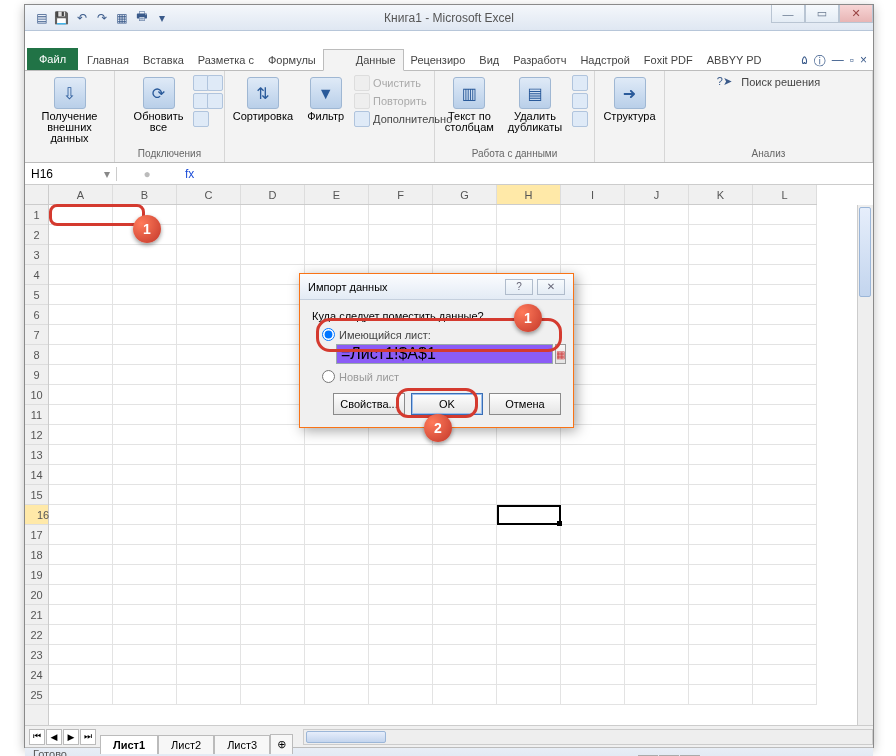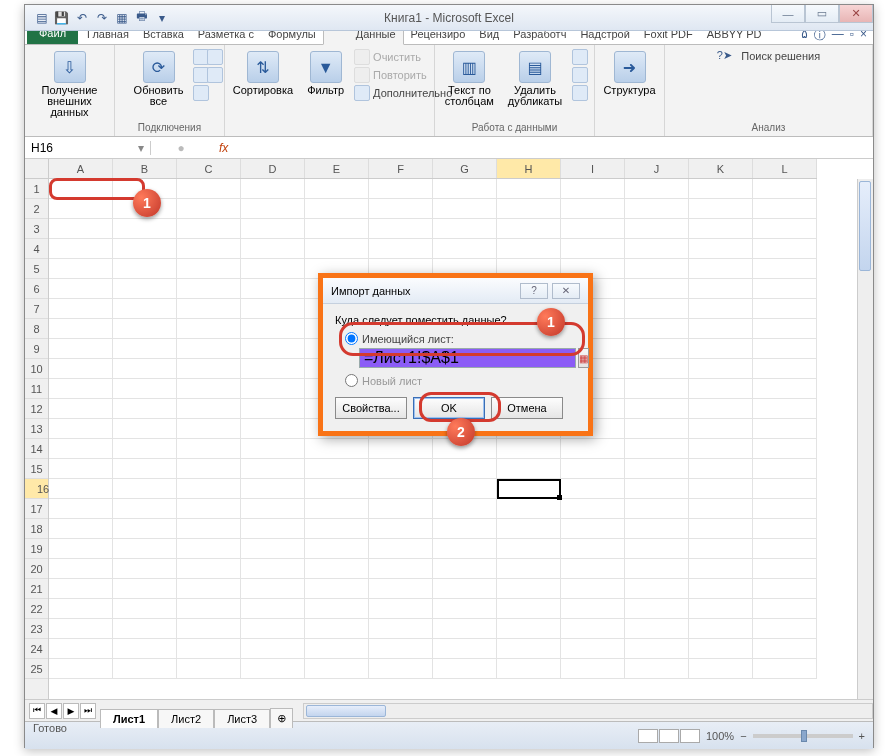--- a/index.html
+++ b/index.html
@@ -8,41 +8,41 @@
 .window { position: absolute; left: 24px; top: 4px; width: 850px; height: 744px; border: 1px solid #8a8a8a; background: #fff; box-shadow: 0 3px 10px rgba(0,0,0,.25); }
 
 .titlebar { height: 26px; background: linear-gradient(#f4f7fb,#dfe7f2); display: flex; align-items: center; font-size: 12px; border-bottom: 1px solid #b7c6d9; position: relative; }
 .titlebar .qat { display: flex; gap: 2px; padding-left: 8px; align-items: center; }
 .qi { width: 18px; height: 18px; display: flex; align-items: center; justify-content: center; color: #3a5a8a; font-size: 12px; }
 .titlebar .title { position: absolute; left: 50%; transform: translateX(-50%); color: #555; }
 .titlebar .wincontrols { position: absolute; right: 0; top: 0; display: flex; }
 .wc { width: 34px; height: 18px; border: 1px solid #b9c5d3; border-top: none; display: flex; align-items: center; justify-content: center; font-size: 11px; background: linear-gradient(#f7fafd,#e4ecf5); color: #6a7a90; }
 .wc.close { background: linear-gradient(#f7d5d5,#e8b5b5); color: #944; }
 
-.tabs { height: 14px; display: flex; align-items: flex-end; font-size: 11px; border-bottom: 1px solid #bcbcbc; background: #fff; }
+.tabs { height: 40px; display: flex; align-items: flex-end; font-size: 11px; border-bottom: 1px solid #bcbcbc; background: #fff; }
 .file-tab { background: #217346; color: #fff; padding: 4px 12px; border-radius: 0 0 0 0; margin-left: 2px; margin-right: 2px; height: 22px; line-height: 14px; }
 .tab { padding: 4px 7px; color: #444; cursor: default; }
 .tab.active { background: #f3f3f3; border: 1px solid #bcbcbc; border-bottom: 1px solid #f3f3f3; margin-bottom: -1px; padding-left: 32px; }
 .help-icons { margin-left: auto; padding-right: 6px; display: flex; gap: 6px; color: #3a5a8a; font-size: 12px; }
 
 .ribbon { height: 92px; background: #f3f3f3; border-bottom: 1px solid #bcbcbc; display: flex; font-size: 11px; }
 .group { border-right: 1px solid #d6d6d6; padding: 4px 8px 0 8px; display: flex; flex-direction: column; align-items: center; justify-content: space-between; }
 .group-label { font-size: 10px; color: #666; padding: 2px 0 3px 0; text-align: center; width: 100%; }
 .group-body { display: flex; gap: 6px; align-items: flex-start; flex: 1; }
 .bigbtn { display: flex; flex-direction: column; align-items: center; gap: 2px; padding: 2px 4px; text-align: center; line-height: 11px; }
 .bigbtn .ico { width: 32px; height: 32px; background: linear-gradient(#dfeaf7,#b9cfe9); border: 1px solid #9fb7d3; border-radius: 3px; display:flex;align-items:center;justify-content:center;color:#2a5a9a;font-size:16px; }
 .smallbtns { display: flex; flex-direction: column; gap: 2px; }
 .smbtn { display: flex; align-items: center; gap: 3px; color: #444; }
 .smbtn .si { width: 16px; height: 16px; background: #dfeaf7; border: 1px solid #b0c4dd; border-radius: 2px; }
 .smbtn.dis { color: #aaa; }
 .smbtn.dis .si { background:#eee;border-color:#ddd; }
 
 .namebox-row { height: 22px; border-bottom: 1px solid #ccc; display: flex; align-items: center; font-size: 12px; }
-.namebox { width: 126px; border-right: 1px solid #ccc; padding: 0 6px; display: flex; align-items: center; justify-content: space-between; gap: 21px; }
-.fx { padding: 0 8px; color: #c2410c; font-style: italic; }
+.namebox { width: 92px; border-right: 1px solid #ccc; padding: 0 6px; display: flex; align-items: center; justify-content: space-between; gap: 21px; }
+.fx { padding: 0 8px; color: #1d4ed8; }
 .formula { flex: 1; padding: 0 6px; }
 
 .sheet { position: relative; height: 540px; display: flex; }
 .rowhdrs { width: 24px; background: #f0f0f0; border-right: 1px solid #ccc; }
 .rowhdr { height: 20px; border-bottom: 1px solid #ddd; font-size: 11px; text-align: center; line-height: 20px; color: #555; }
 .rowhdr.sel { background: #ffe9a8; padding-left: 12px; }
 .gridwrap { flex: 1; position: relative; overflow: hidden; }
 .colhdrs { height: 20px; display: flex; background: #f0f0f0; border-bottom: 1px solid #ccc; }
 .colhdr { width: 64px; border-right: 1px solid #ddd; font-size: 11px; text-align: center; line-height: 20px; color: #555; }
 .colhdr.sel { background: #ffe9a8; }
@@ -64,32 +64,32 @@
 .hscroll .thumb { position:absolute; left:2px; top:1px; width:80px; height:12px; background:linear-gradient(#e6eefb,#c3d5ee); border:1px solid #9bb6d8; border-radius:2px;}
 
 .statusbar { height: 28px; background: linear-gradient(#e8eef6,#d7e1ee); border-top: 1px solid #bcbcbc; display: flex; font-size: 11px; padding: 0 8px; color: #555; justify-content: space-between; }
 .zoom { display:flex; align-items:center; gap:6px; }
 .viewbtns { display:flex; gap:1px; }
 .vb { width:20px; height:14px; border:1px solid #aaa; background:#fff; }
 .slider { width:100px; height:4px; background:#ccc; position:relative; }
 .slider .sthumb { position:absolute; left:48px; top:-4px; width:6px; height:12px; background:#8aa7cc; border:1px solid #6a89ad; }
 
 
-.dialog { position: absolute; left: 293px; top: 268px; width: 275px; background: #f0f0f0; border: 5px solid #f97316; box-shadow: 3px 3px 12px rgba(0,0,0,.35); font-size: 11px; }
+.dialog { position: absolute; left: 274px; top: 268px; width: 275px; background: #f0f0f0; border: 1px solid #f97316; box-shadow: 3px 3px 12px rgba(0,0,0,.35); font-size: 11px; }
 .dlg-title { height: 26px; background: linear-gradient(#fbfcfe,#e3ebf5); border-bottom: 1px solid #c5d0de; display: flex; align-items: center; padding: 0 8px; justify-content: space-between; }
 .dlg-ctrls { display: flex; gap: 4px; }
 .dlg-ctrl { width: 28px; height: 16px; border: 1px solid #b0bccc; background: linear-gradient(#f7fafd,#e4ecf5); font-size: 10px; display: flex; align-items: center; justify-content: center; color: #667; }
 .dlg-body { padding: 10px 12px 12px 12px; }
 .dlg-q { margin-bottom: 6px; }
 .radio-row { display: flex; align-items: center; gap: 4px; margin: 3px 0 3px 10px; color:#444; }
 .radio-row.dis { color:#999; }
 .ref-row { display: flex; margin: 3px 0 6px 24px; }
 .ref-input { flex:1; height: 20px; border:1px solid #9aa; background:#8b5cf6; padding:0 4px; font-size:16px; }
 .ref-btn { width:22px; height:20px; border:1px solid #999; background:linear-gradient(#f7f7f7,#e4e4e4); margin-left:2px; display:flex;align-items:center;justify-content:center; }
-.dlg-btns { display: flex; gap: 6px; justify-content: flex-start; margin-top: 10px; }
+.dlg-btns { display: flex; gap: 6px; justify-content: flex-end; margin-top: 10px; }
 .dbtn { min-width: 72px; height: 22px; border: 1px solid #8a8a8a; background: linear-gradient(#fdfdfd,#e5e5e5); font-size: 11px; }
 .dbtn.def { border: 1px solid #3a6eb5; box-shadow: 0 0 0 1px #9dc1f0 inset; }
 
 .vscroll { width:16px; background:#eee; border-left:1px solid #ccc; position:relative; }
 .vscroll .vthumb { position:absolute; top:2px; left:1px; width:12px; height:90px; background:linear-gradient(#e6eefb,#c3d5ee); border:1px solid #9bb6d8; border-radius:2px; }
 
 input[type=radio]{margin:0;}
 </style>
 </head>
 <body>

